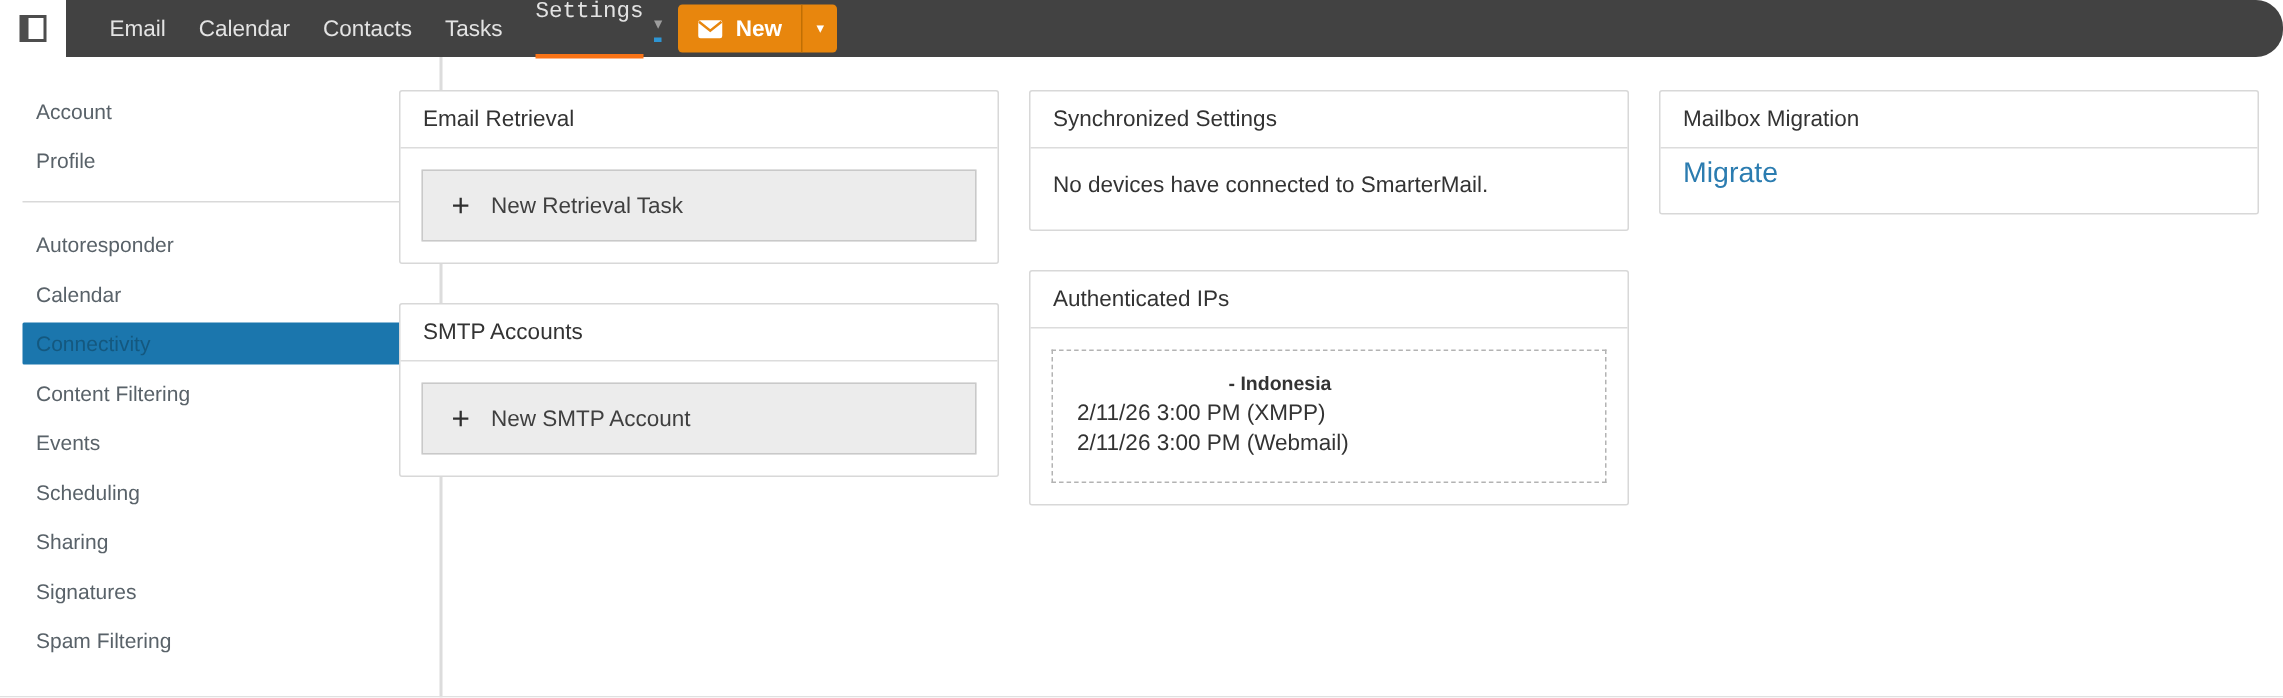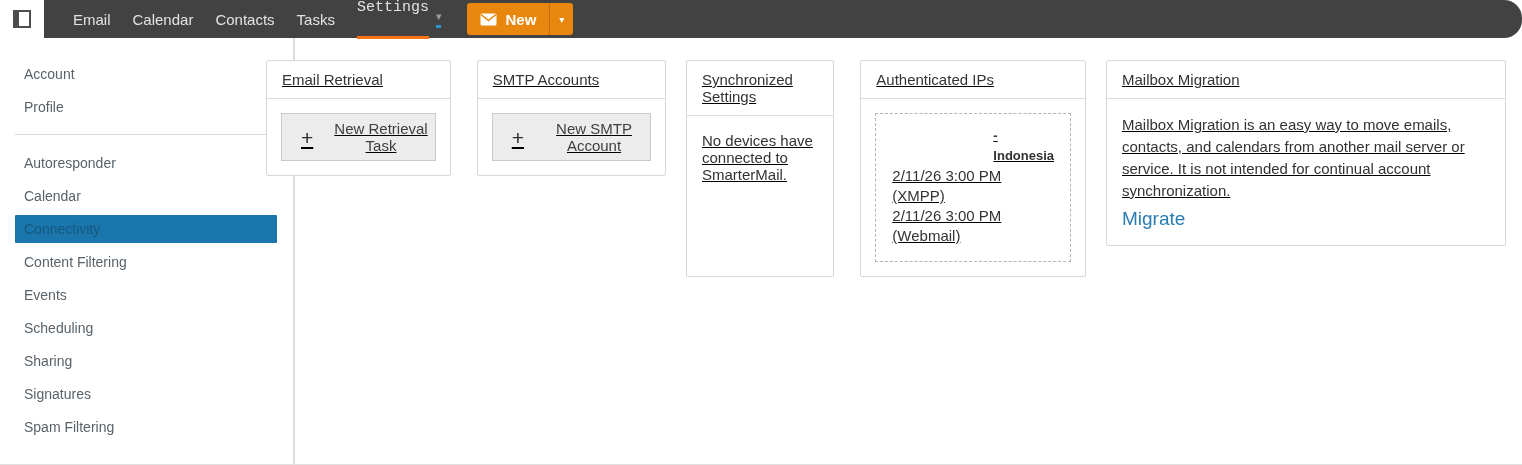--- a/index.html
+++ b/index.html
@@ -7,34 +7,34 @@
   body { font-family: "Liberation Sans", "DejaVu Sans", sans-serif; position: relative; }
 
   
   .topbar { height: 38px; display: flex; align-items: stretch; background: #424242; border-radius: 18px; }
   .logo-box { width: 44px; background: #fff; display: flex; align-items: center; justify-content: center; flex: none; }
   .logo-glyph { width: 18px; height: 18px; border: 2px solid #4d4d4d; border-left-width: 6px; background: #fff; }
   .topnav { display: flex; align-items: center; padding-left: 18px; }
   .nav-item { color: #e3e3e3; font-size: 15px; padding: 0 11px; height: 38px; display: flex; align-items: center; cursor: pointer; }
   .nav-item.active .nav-label { border-bottom: 3px solid #f97316; padding-bottom: 20px; font-family: Liberation Mono, monospace; }
   .nav-caret { color: #9d9d9d; font-size: 11px; margin-left: 7px; border-bottom: 3px solid #2e95d3; padding-bottom: 4px; line-height: 10px; }
-  .new-btn { display: flex; align-items: stretch; margin-left: 15px; height: 32px; align-self: center; border-radius: 3px; overflow: hidden; background: #e8860d; cursor: pointer; }
+  .new-btn { display: flex; align-items: stretch; height: 32px; align-self: center; border-radius: 3px; overflow: hidden; background: #e8860d; cursor: pointer; }
   .new-btn-main { display: flex; align-items: center; gap: 8px; padding: 0 13px; }
   .new-btn-label { color: #fff; font-weight: bold; font-size: 15px; }
   .new-btn-caret { display: flex; align-items: center; padding: 0 9px; border-left: 1px solid #c06f04; color: #fff; font-size: 10px; }
 
   
   .sidebar { position: absolute; top: 38px; left: 0; bottom: 0; width: 295px; background: #fff; border-right: 2px solid #dcdcdc; padding-top: 19px; }
   .side-item { height: 33px; display: flex; align-items: center; padding-left: 24px; font-size: 14px; color: #596269; cursor: pointer; }
   .side-item.selected { background: #1b76ad; color: #14587f; height: 28px; margin: 2.5px 16px 2.5px 15px; padding-left: 9px; border-radius: 1px; }
   .side-divider { border: 0; border-top: 1px solid #d9d9d9; margin: 11px 16px 11px 15px; }
 
   
   .main { position: absolute; top: 38px; left: 251px; right: 0; bottom: 0; padding: 22px 15px 0 15px; display: flex; gap: 20px; align-items: flex-start; }
-  .col { display: flex; gap: 26px; width: 400px; flex: none; text-decoration: underline; }
+  .col { display: flex; flex-direction: column; gap: 26px; width: 400px; flex: none; }
   .card { border: 1px solid #d8d8d8; border-radius: 2px; background: #fff; }
   .card-header { padding: 10px 15px; font-size: 15px; color: #333; border-bottom: 1px solid #dcdcdc; }
   .card-body { padding: 14px; }
   .gray-btn { width: 100%; height: 48px; background: #ececec; border: 1px solid #c9c9c9; display: flex; align-items: center; padding-left: 19px; gap: 14px; cursor: pointer; font-family: inherit; }
   .plus-glyph { font-size: 21px; color: #2f2f2f; line-height: 1; font-weight: 400; }
   .gray-btn-label { font-size: 15px; color: #3f3f3f; }
   .plain-text { font-size: 15px; color: #333; padding: 16px 15px 21px 15px; }
   .auth-entry { border: 1px dashed #b3b3b3; padding: 12px 16px 15px 16px; }
   .auth-location { font-size: 13px; font-weight: bold; color: #333; padding-left: 101px; line-height: 20px; }
   .auth-session { font-size: 15px; color: #333; line-height: 20px; }
@@ -156,20 +156,19 @@
           <div class="auth-session">2/11/26 3:00 PM (XMPP)</div>
           <div class="auth-session">2/11/26 3:00 PM (Webmail)</div>
         </div>
       </div>
     </div>
   </div>
 
   <div class="col">
     <div class="card">
       <div class="card-header">Mailbox Migration</div>
-      <div class="migration-text">Mailbox Migration is an easy way to move emails, contacts, and calendars from another mail server or service. It is not intended for continual account synchronization.</div>
       <a class="migrate-link">Migrate</a>
     </div>
   </div>
 
 </div>
 
 <div class="bottom-hairline"></div>
 
 </body></html>

